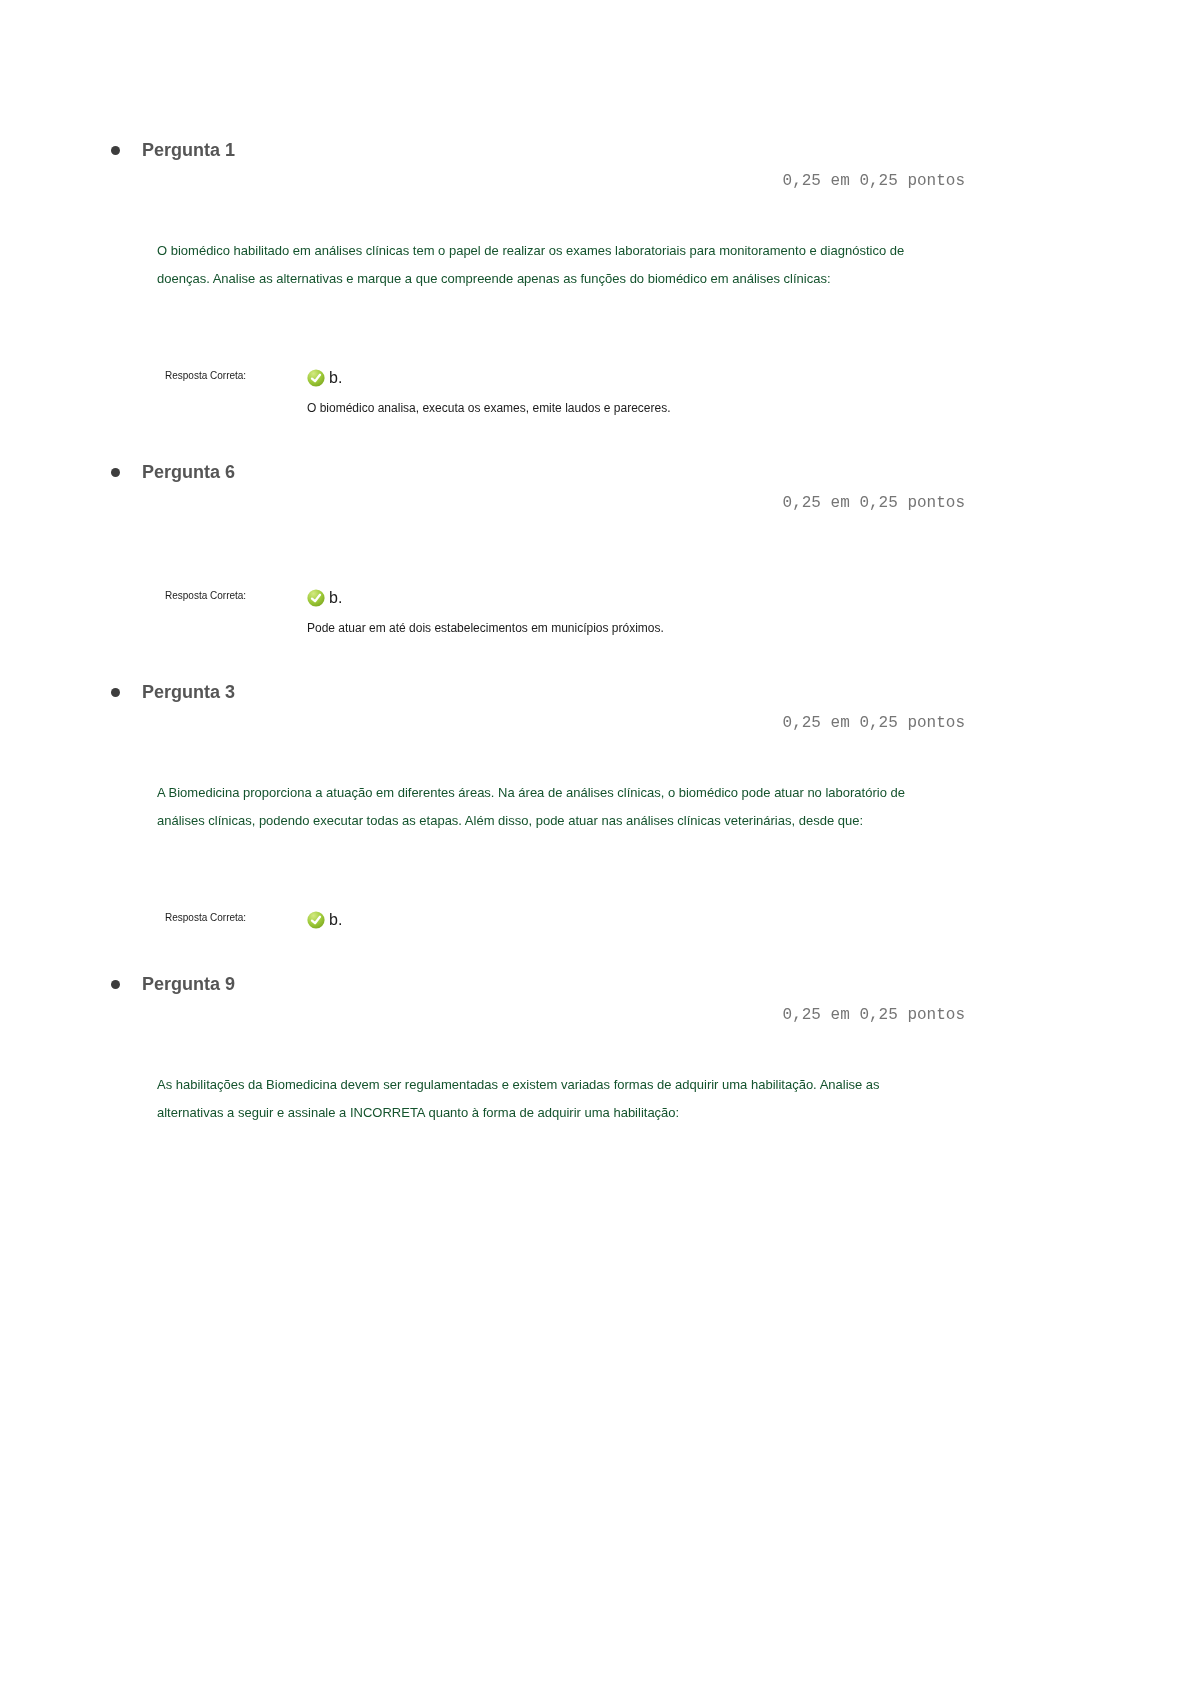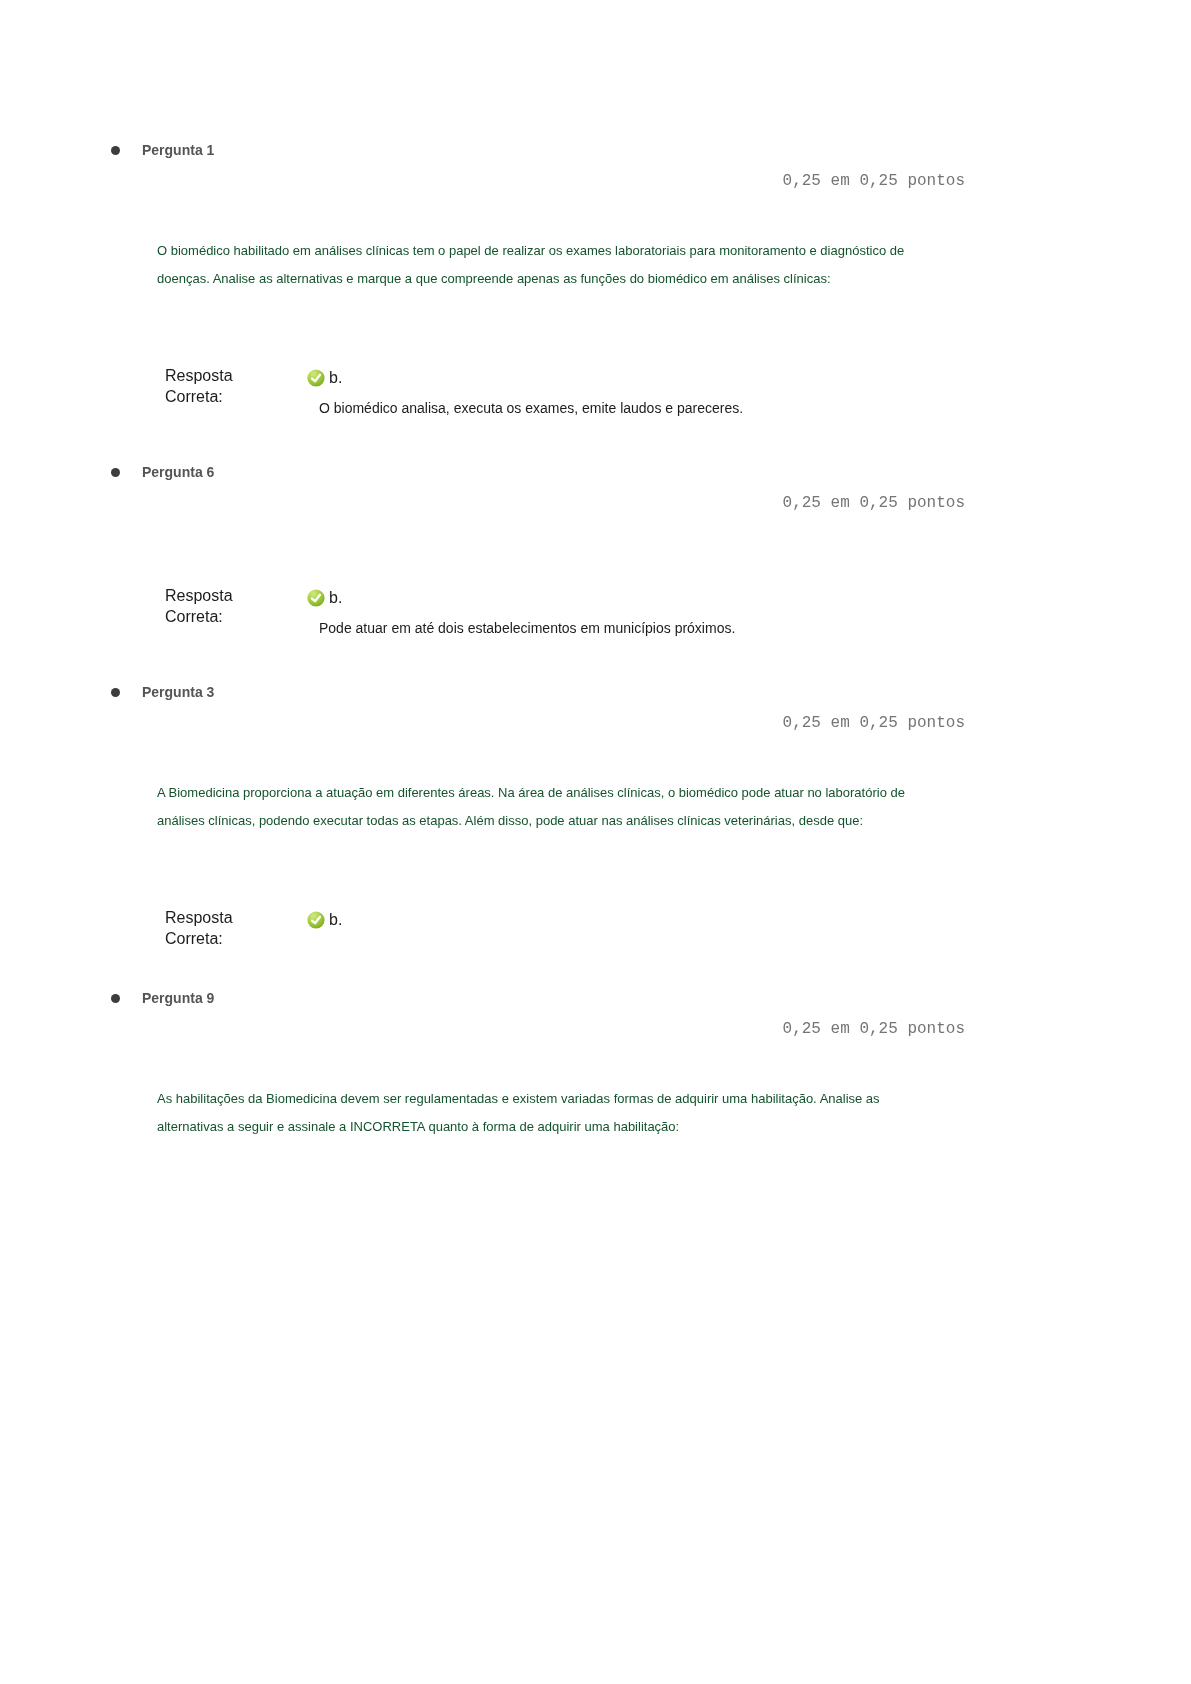--- a/index.html
+++ b/index.html
@@ -26,21 +26,21 @@
     position: absolute;
     left: 111px;
     top: 7px;
     width: 9px;
     height: 9px;
     border-radius: 50%;
     background: #3d3d3d;
   }
   .q-title {
     margin: 0;
-    font-size: 14px;
+    font-size: 18px;
     line-height: 22px;
     font-weight: bold;
     color: #555555;
   }
   .q-points {
     margin-top: 10px;
     font-size: 16px;
     line-height: 20px;
     color: #757575;
     text-align: right;
@@ -54,44 +54,43 @@
     color: #14532d;
   }
   .answer-row {
     display: flex;
     margin: 72px 0 0 23px;
   }
   .answer-label {
     flex: none;
     width: 96px;
     margin-right: 46px;
-    font-size: 16px;
+    font-size: 10px;
     line-height: 21px;
     color: #1c1c1c;
   }
   .answer-content { flex: 1 1 auto; }
   .answer-letter-row {
     display: flex;
     align-items: center;
     gap: 4px;
     height: 24px;
     margin: 1px 0 3px 0;
   }
   .check-icon { width: 18px; height: 18px; flex: none; }
   .answer-letter {
     font-size: 16px;
     line-height: 20px;
     color: #1c1c1c;
   }
   .answer-text {
-    font-size: 14px;
+    font-size: 12px;
     line-height: 30px;
     max-width: 580px;
     color: #1c1c1c;
-    margin-left: 12px;
   }
   .svg-defs { position: absolute; width: 0; height: 0; }
 </style>
 </head>
 <body>
 
 <svg class="svg-defs" aria-hidden="true">
   <defs>
     <radialGradient id="checkGrad" cx="35%" cy="25%" r="85%">
       <stop offset="0%" stop-color="#d3e981"></stop>

